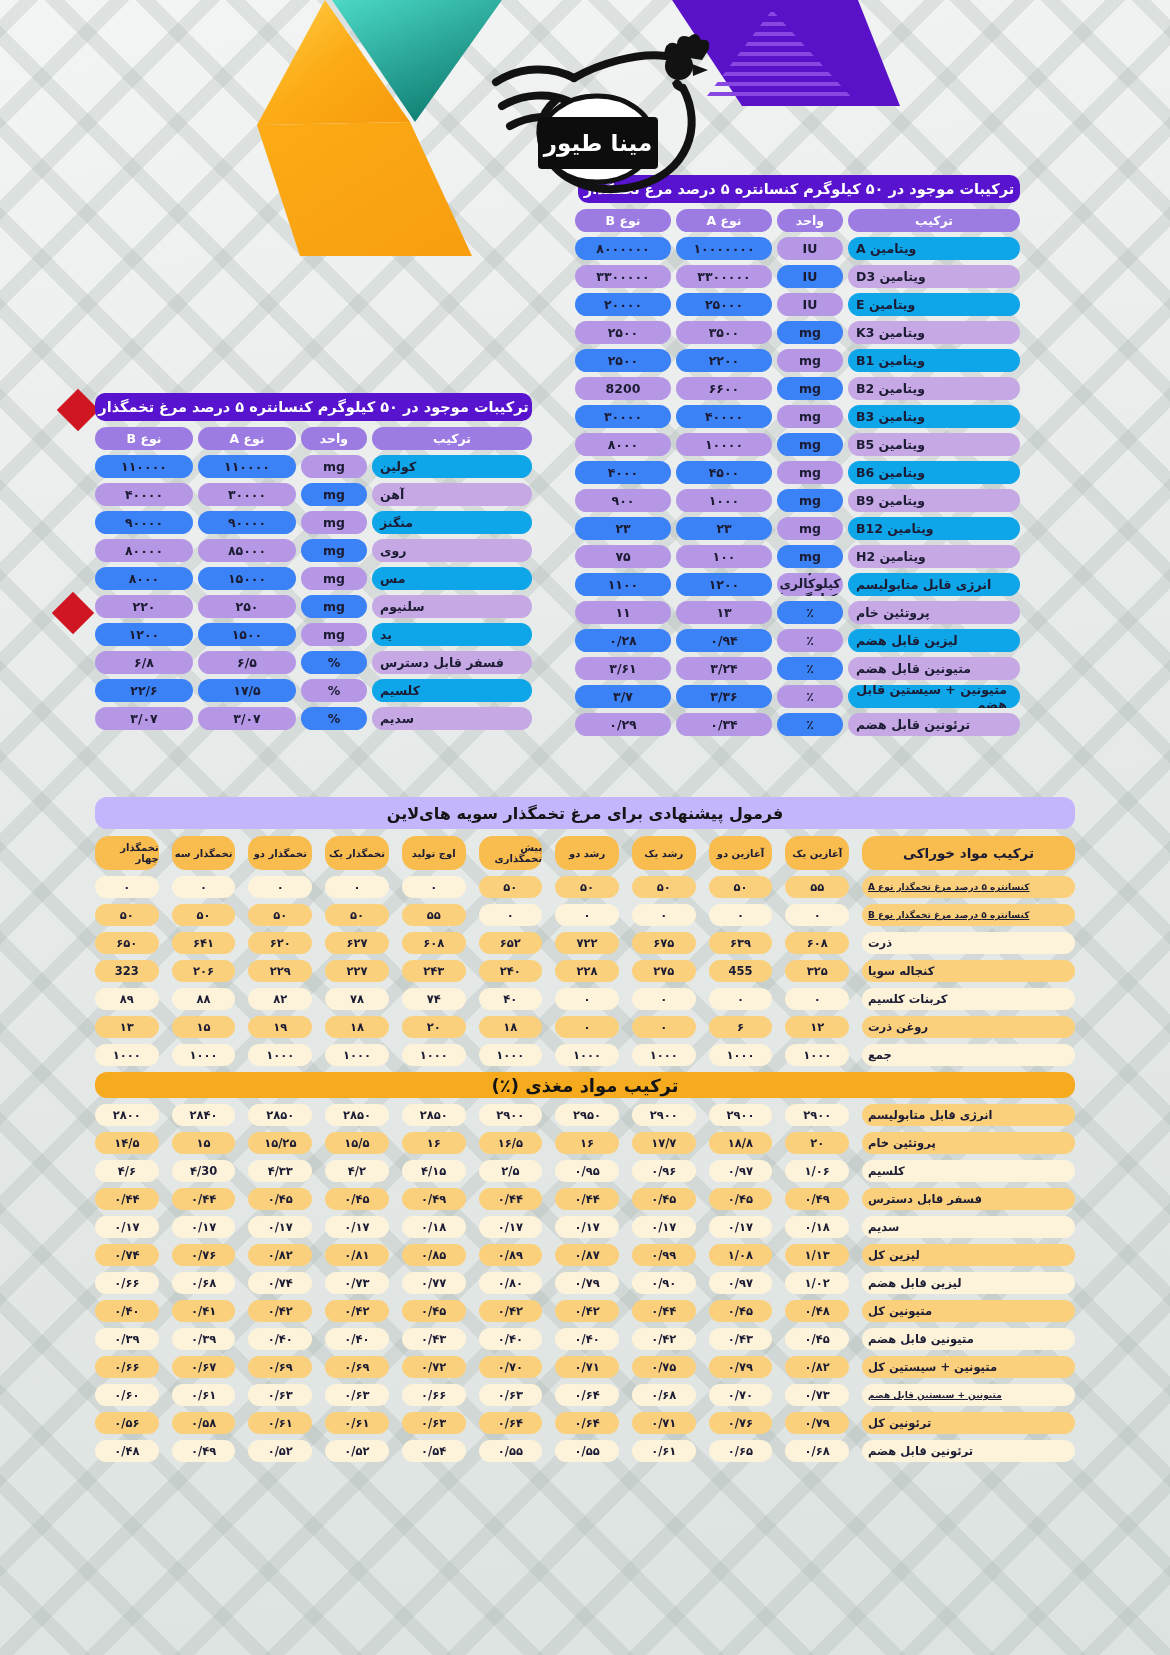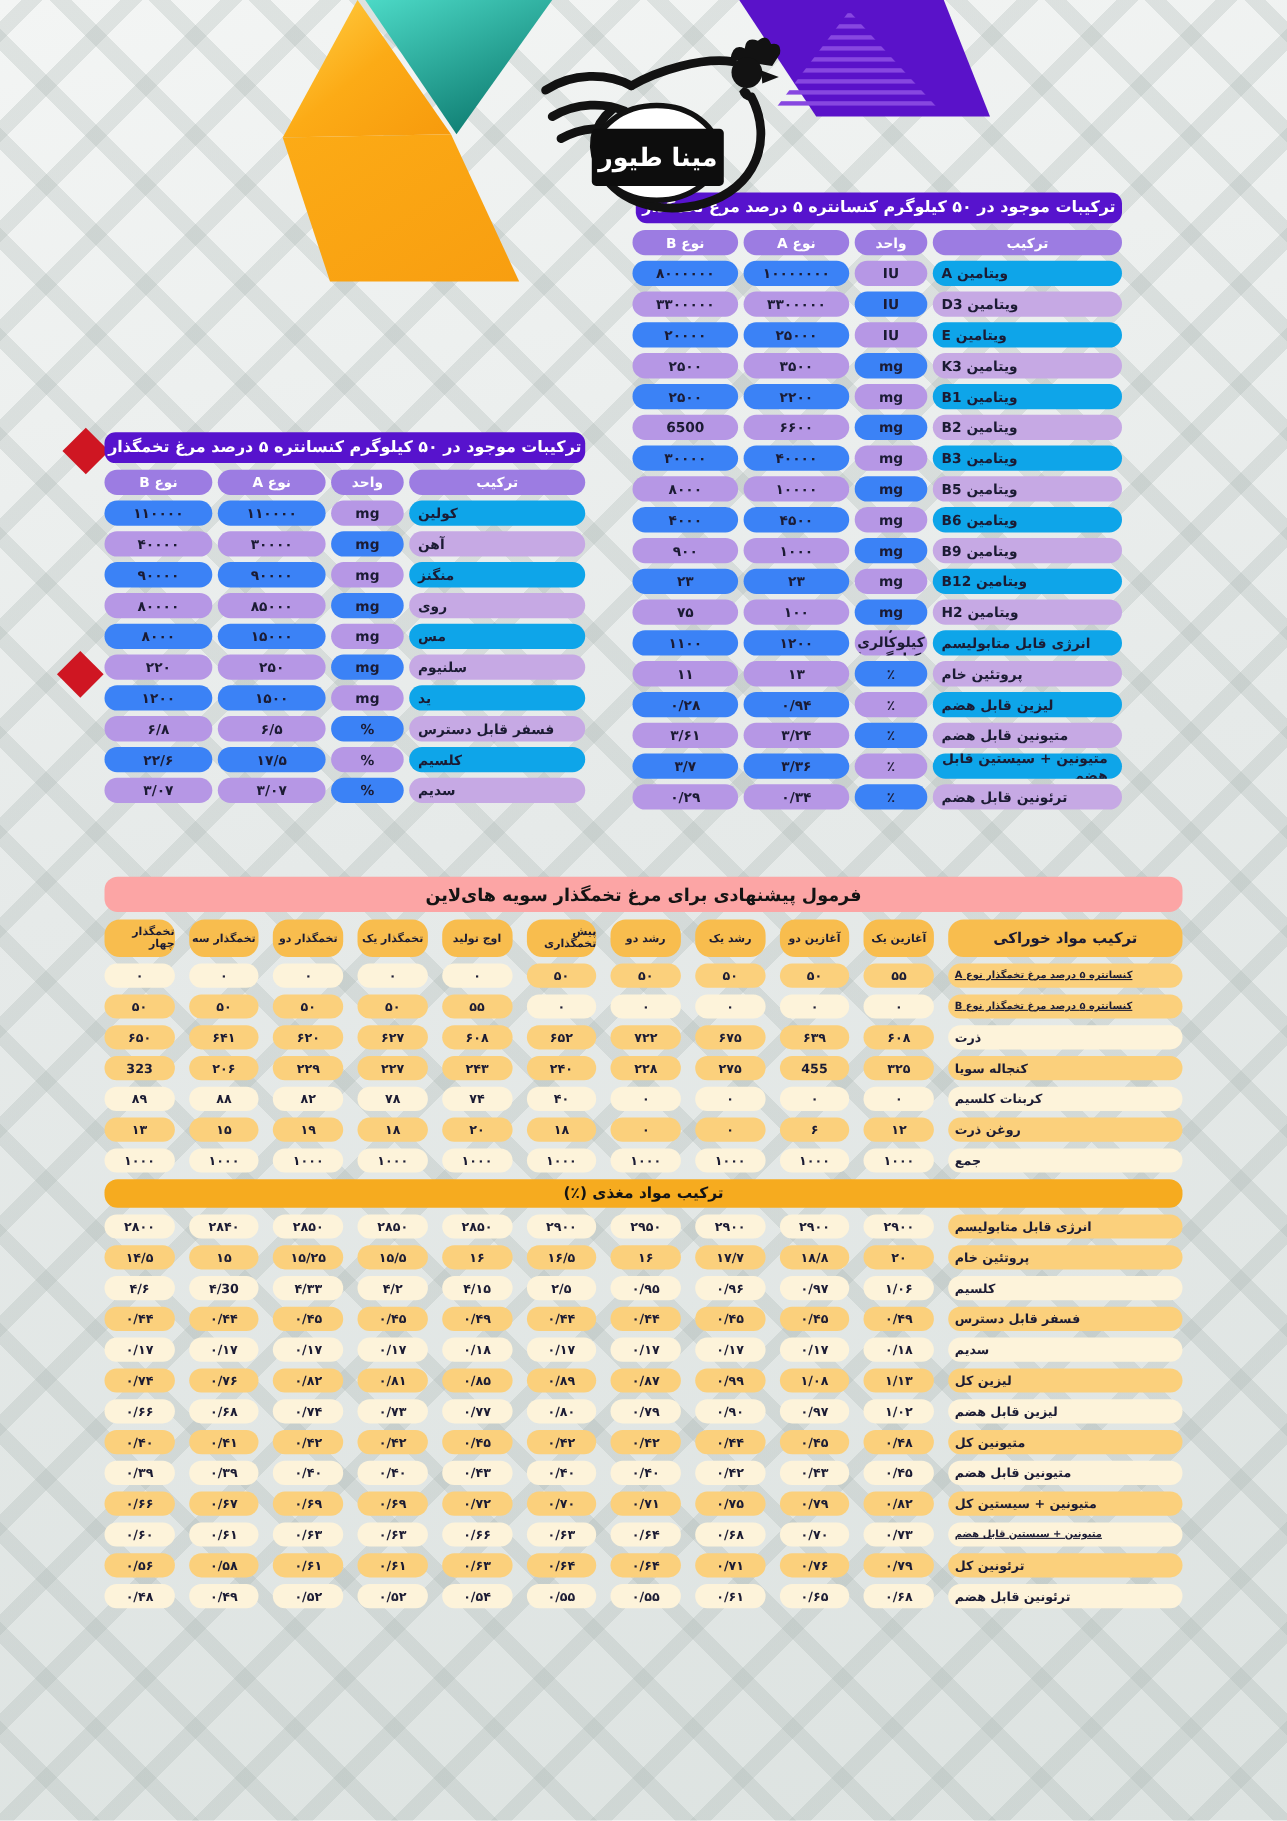--- a/index.html
+++ b/index.html
@@ -29,32 +29,32 @@
   .p-hdr{background:#9c7ce2;color:#fff;font-size:13px;}
   .p-l{background:#3b82f6;}
   .p-d{background:#b697e5;}
   .p-lbl-l{background:#0ea5e9;}
   .p-lbl-d{background:#c6a9e4;}
   .p-lbl{justify-content:flex-end;padding-left:8px;padding-right:13px;}
   .u-small{font-size:7.5px;line-height:1.15;text-align:center;white-space:pre-line;}
   .lbl-small{font-size:9.5px;}
   
   #formula-table{left:95px;top:797px;width:980px;z-index:2;direction:rtl;}
-  .o-title{background:#fca5a5;color:#141414;border-radius:12px;height:32px;display:flex;
+  .o-title{background:#c4b5fd;color:#141414;border-radius:12px;height:32px;display:flex;
            align-items:center;justify-content:center;font-size:16px;font-weight:bold;margin-bottom:7px;}
   .ogrid{display:grid;grid-template-columns:213px repeat(10,1fr);column-gap:13px;row-gap:6px;direction:rtl;}
   .ogrid .pill{height:22px;font-size:11.5px;}
   .ogrid .hdr{height:34px;background:#f8bd4e;font-size:10px;border-radius:14px;}
   .ogrid .hdr.main{font-size:13.5px;}
   .o-l{background:#fdf3da;}
   .o-d{background:#fbd07c;}
   .o-lbl{justify-content:flex-end;padding-left:6px;padding-right:14px;font-size:11.5px;}
   .o-lbl.tiny{font-size:9px;text-decoration:underline;}
   .o-section{grid-column:1 / -1;background:#f6ab1f;color:#141414;border-radius:12px;height:26px;
-             display:flex;align-items:center;justify-content:center;font-size:14px;font-weight:bold;}
+             display:flex;align-items:center;justify-content:center;font-size:18px;font-weight:bold;}
 </style>
 </head>
 <body>
 
 <svg id="top-decor" class="layer" viewBox="0 0 1170 300" width="1170" height="300">
   <defs>
     <linearGradient id="gOr" x1="0" y1="0" x2="1" y2="1">
       <stop offset="0" stop-color="#ffd24a"></stop>
         <stop offset="0.5" stop-color="#fcab16"></stop>
         <stop offset="1" stop-color="#f79a0c"></stop>
@@ -134,21 +134,21 @@
       <div class="pill p-l">mg</div>
       <div class="pill p-d">۳۵۰۰</div>
       <div class="pill p-d">۲۵۰۰</div>
       <div class="pill p-lbl p-lbl-l">ویتامین B1</div>
       <div class="pill p-d">mg</div>
       <div class="pill p-l">۲۲۰۰</div>
       <div class="pill p-l">۲۵۰۰</div>
       <div class="pill p-lbl p-lbl-d">ویتامین B2</div>
       <div class="pill p-l">mg</div>
       <div class="pill p-d">۶۶۰۰</div>
-      <div class="pill p-d">6500</div>
+      <div class="pill p-d">8200</div>
       <div class="pill p-lbl p-lbl-l">ویتامین B3</div>
       <div class="pill p-d">mg</div>
       <div class="pill p-l">۴۰۰۰۰</div>
       <div class="pill p-l">۳۰۰۰۰</div>
       <div class="pill p-lbl p-lbl-d">ویتامین B5</div>
       <div class="pill p-l">mg</div>
       <div class="pill p-d">۱۰۰۰۰</div>
       <div class="pill p-d">۸۰۰۰</div>
       <div class="pill p-lbl p-lbl-l">ویتامین B6</div>
       <div class="pill p-d">mg</div>

